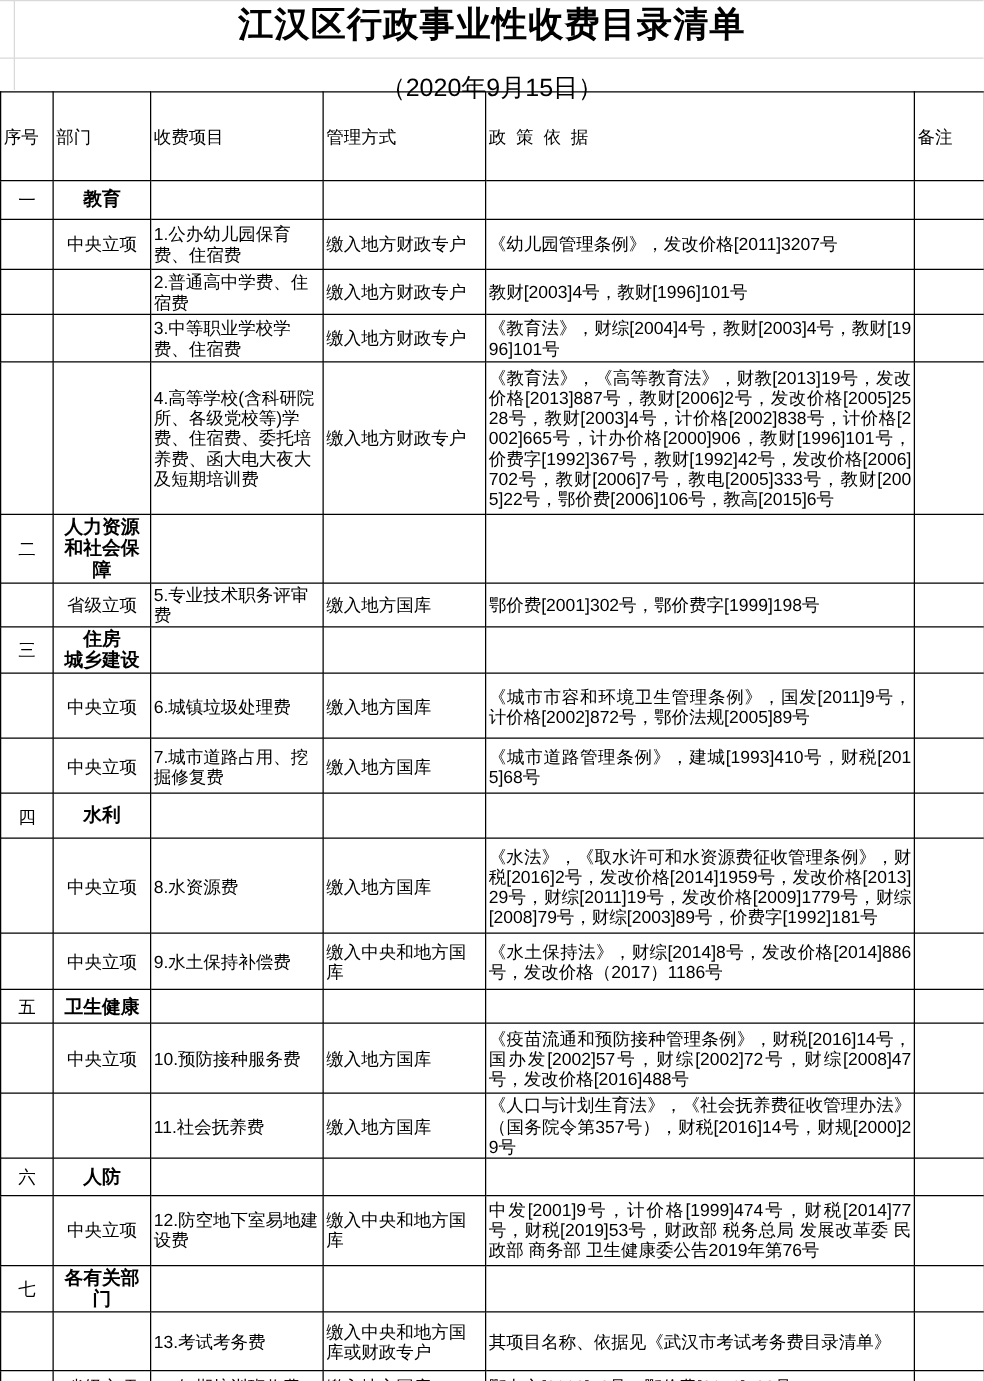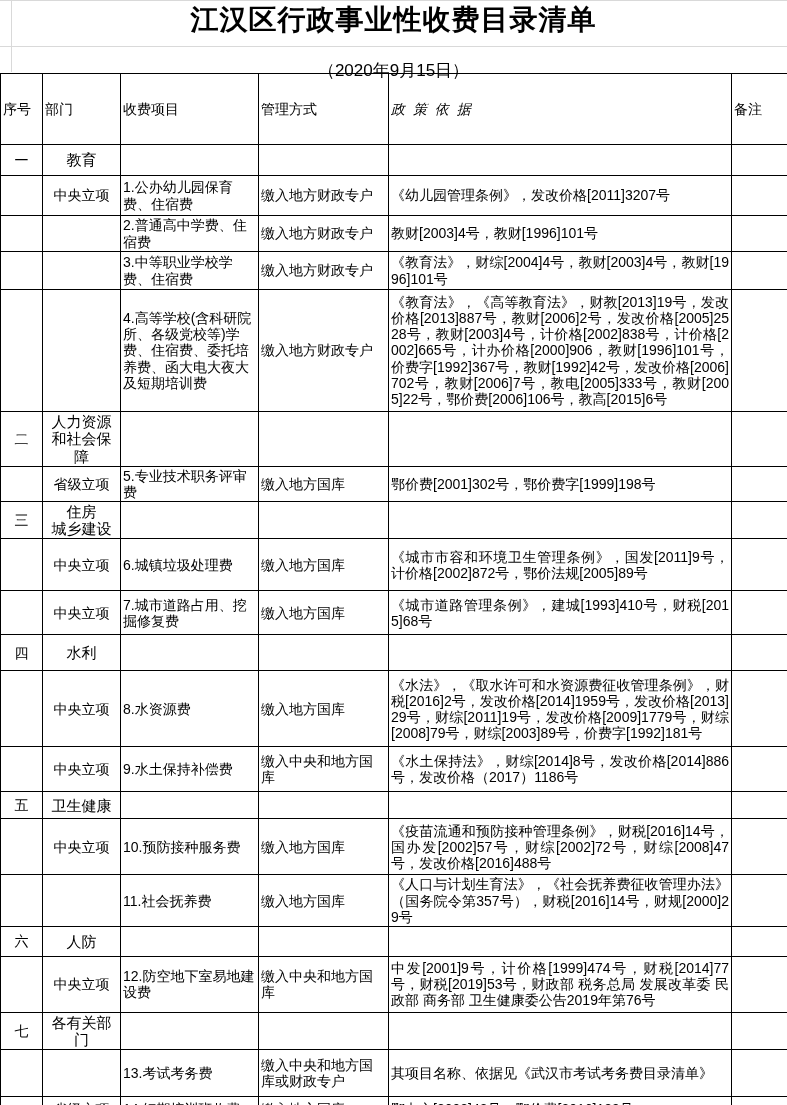--- a/index.html
+++ b/index.html
@@ -19,21 +19,21 @@
     display:flex;justify-content:center;
   }
   .title-block .t{
     font-size:28px;font-weight:bold;letter-spacing:1px;white-space:nowrap;
   }
   .subtitle-block{
     height:26px;
     border-top:1px solid #d9d9d9;
     display:flex;align-items:center;justify-content:center;
   }
-  .subtitle-block .s{font-size:17px;white-space:nowrap;margin-top:20px;}
+  .subtitle-block .s{font-size:20px;white-space:nowrap;margin-top:20px;}
   .left-gray-line{
     position:absolute;left:11px;top:0;width:1px;height:72px;
     background:#d9d9d9;
   }
 
   
   table.fee{
     border-collapse:collapse;
     table-layout:fixed;
     width:787px;
@@ -47,24 +47,24 @@
     line-height:1.15;
     padding:1px 2px;
     word-break:break-all;
   }
   table.fee{border:1px solid #000;}
   thead th{
     font-size:16px;
     text-align:left;
     padding:2px 3px;
   }
-  th.h-policy{letter-spacing:2px;font-style:italic;}
+  th.h-policy{letter-spacing:2px;}
   td.c-seq{text-align:center;font-weight:bold;font-size:16px;}
   td.c-dept{text-align:center;white-space:pre-line;}
-  tr.section td.c-dept{font-weight:normal;font-size:15px;}
+  tr.section td.c-dept{font-weight:bold;font-size:15px;}
   td.c-item{text-align:left;padding-left:4px;padding-right:3px;}
   td.c-mgmt{text-align:left;padding:1px 1px;}
   td.c-policy{
     text-align:justify;
     padding-left:5px;padding-right:4px;
     line-height:1.12;
   }
   td.c-remark{}
 </style>
 </head>

